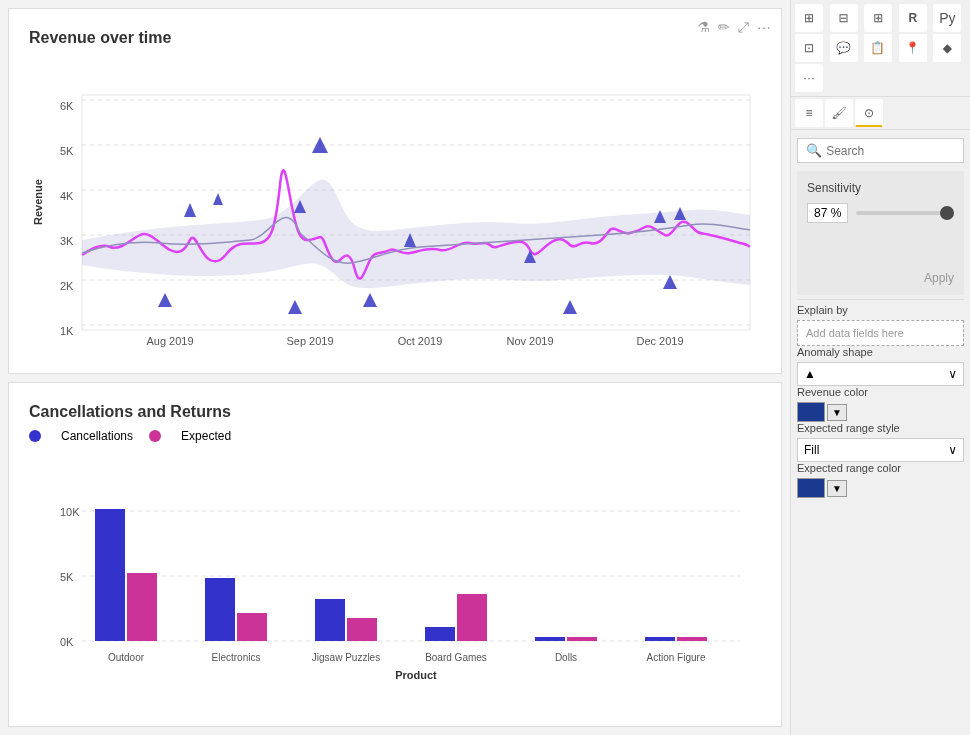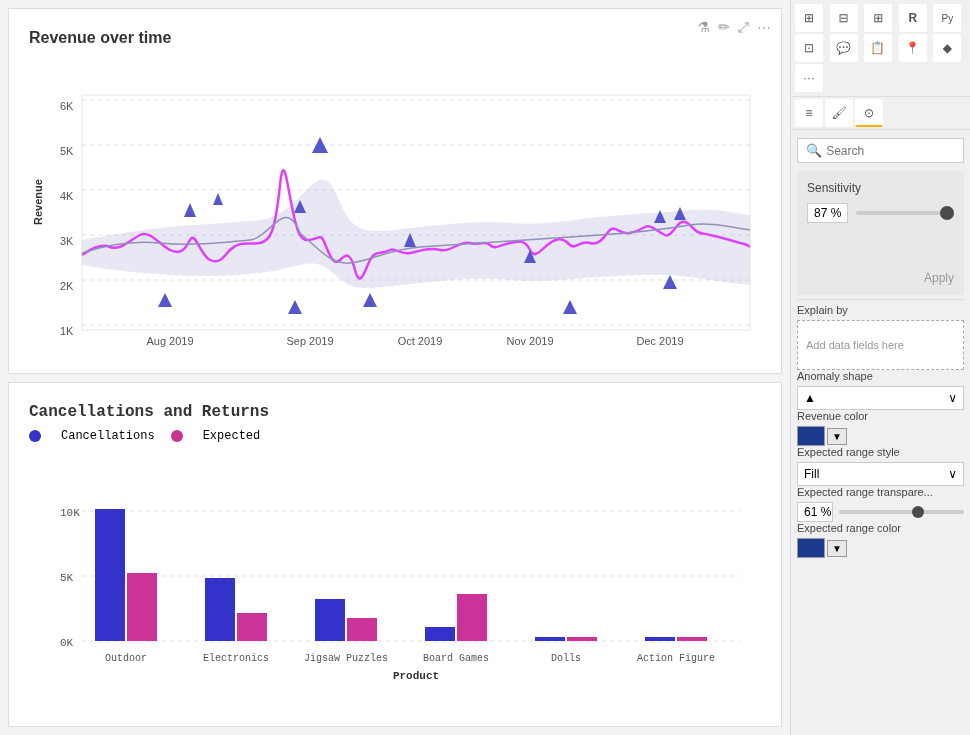--- a/index.html
+++ b/index.html
@@ -10,21 +10,21 @@
     
     
     .chart-container { background: white; border: 1px solid #ddd; padding: 20px; position: relative; }
     
     
     .revenue-chart { height: 370px; }
     .chart-title { font-size: 16px; font-weight: 600; color: #333; margin-bottom: 8px; }
     .chart-icons { position: absolute; top: 10px; right: 10px; display: flex; gap: 8px; color: #999; font-size: 14px; }
     
     
-    .bar-chart { height: 376px; font-family: Liberation Mono, monospace; }
+    .bar-chart { height: 376px; }
     
     
     .legend { display: flex; gap: 16px; margin-bottom: 8px; align-items: center; }
     .legend-item { display: flex; align-items: center; gap: 20px; font-size: 12px; }
     .legend-dot { width: 12px; height: 12px; border-radius: 50%; display: inline-block; }
     
     
     .right-panel { width: 180px; background: #f0f0f0; display: flex; flex-direction: column; border-left: 1px solid #ddd; }
     
     
@@ -50,21 +50,21 @@
     .settings-section { }
     .settings-label { font-size: 11px; color: #444; margin-bottom: 4px; display: block; }
     .settings-dropdown { width: 100%; border: 1px solid #ccc; background: white; padding: 4px 6px; font-size: 12px; display: flex; align-items: center; justify-content: space-between; cursor: pointer; }
     .settings-input-row { display: flex; align-items: center; gap: 6px; }
     .settings-num-input { border: 1px solid #ccc; background: white; padding: 2px 6px; font-size: 12px; width: 36px; text-align: center; }
     .settings-slider-track { flex: 1; height: 4px; background: #ccc; border-radius: 2px; position: relative; }
     .settings-slider-thumb { width: 12px; height: 12px; background: #4a4a4a; border-radius: 50%; position: absolute; top: -4px; }
     .color-swatch { width: 28px; height: 20px; border: 1px solid #999; display: flex; align-items: center; }
     .color-inner { flex: 1; height: 100%; }
     .color-dropdown-btn { border: 1px solid #999; background: #e8e8e8; padding: 2px 4px; font-size: 10px; cursor: pointer; }
-    .explain-by-box { border: 1px dashed #aaa; background: white; padding: 18px 8px; font-size: 11px; color: #999; width: 100%; }
+    .explain-by-box { border: 1px dashed #aaa; background: white; padding: 6px 8px; font-size: 11px; color: #999; width: 100%; }
     
     
     .separator { height: 1px; background: #ddd; margin: 4px 0; }
     .y-axis-label { font-size: 11px; fill: #555; }
     .axis-title { font-size: 11px; fill: #333; font-weight: 600; }
   </style>
 </head>
 <body>
 
 <div class="main-content">
@@ -189,21 +189,21 @@
   </div>
 </div>
 
 <div class="right-panel">
 
   <div class="toolbar-top">
     <div class="toolbar-icon">⊞</div>
     <div class="toolbar-icon">⊟</div>
     <div class="toolbar-icon">⊞</div>
     <div class="toolbar-icon" style="font-weight:bold;">R</div>
-    <div class="toolbar-icon" style="font-size:10px;">Py</div>
+    <div class="toolbar-icon" style="font-size:14px;">Py</div>
     <div class="toolbar-icon">⊡</div>
     <div class="toolbar-icon">💬</div>
     <div class="toolbar-icon">📋</div>
     <div class="toolbar-icon">📍</div>
     <div class="toolbar-icon">◆</div>
     <div class="toolbar-icon">···</div>
   </div>
 
   <div style="background:#f0f0f0; padding:2px 4px; display:flex; gap:2px; border-bottom:1px solid #ddd;">
     <div class="toolbar-icon">≡</div>
@@ -260,31 +260,20 @@
     </div>
 
     <div class="settings-section">
       <span class="settings-label">Expected range style</span>
       <div class="settings-dropdown">
         <span>Fill</span>
         <span>∨</span>
       </div>
     </div>
 
-    <div class="settings-section">
-      <span class="settings-label">Expected range transpare...</span>
-      <div class="settings-input-row">
-        <div class="settings-num-input">
-          <span>61</span>&nbsp;%
-        </div>
-        <div class="settings-slider-track">
-          <div class="settings-slider-thumb" style="left:58%;"></div>
-        </div>
-      </div>
-    </div>
 
     <div class="settings-section">
       <span class="settings-label">Expected range color</span>
       <div style="display:flex;align-items:center;gap:2px;">
         <div class="color-swatch">
           <div class="color-inner" style="background:#1a3a8f;"></div>
         </div>
         <div class="color-dropdown-btn">▼</div>
       </div>
     </div>

